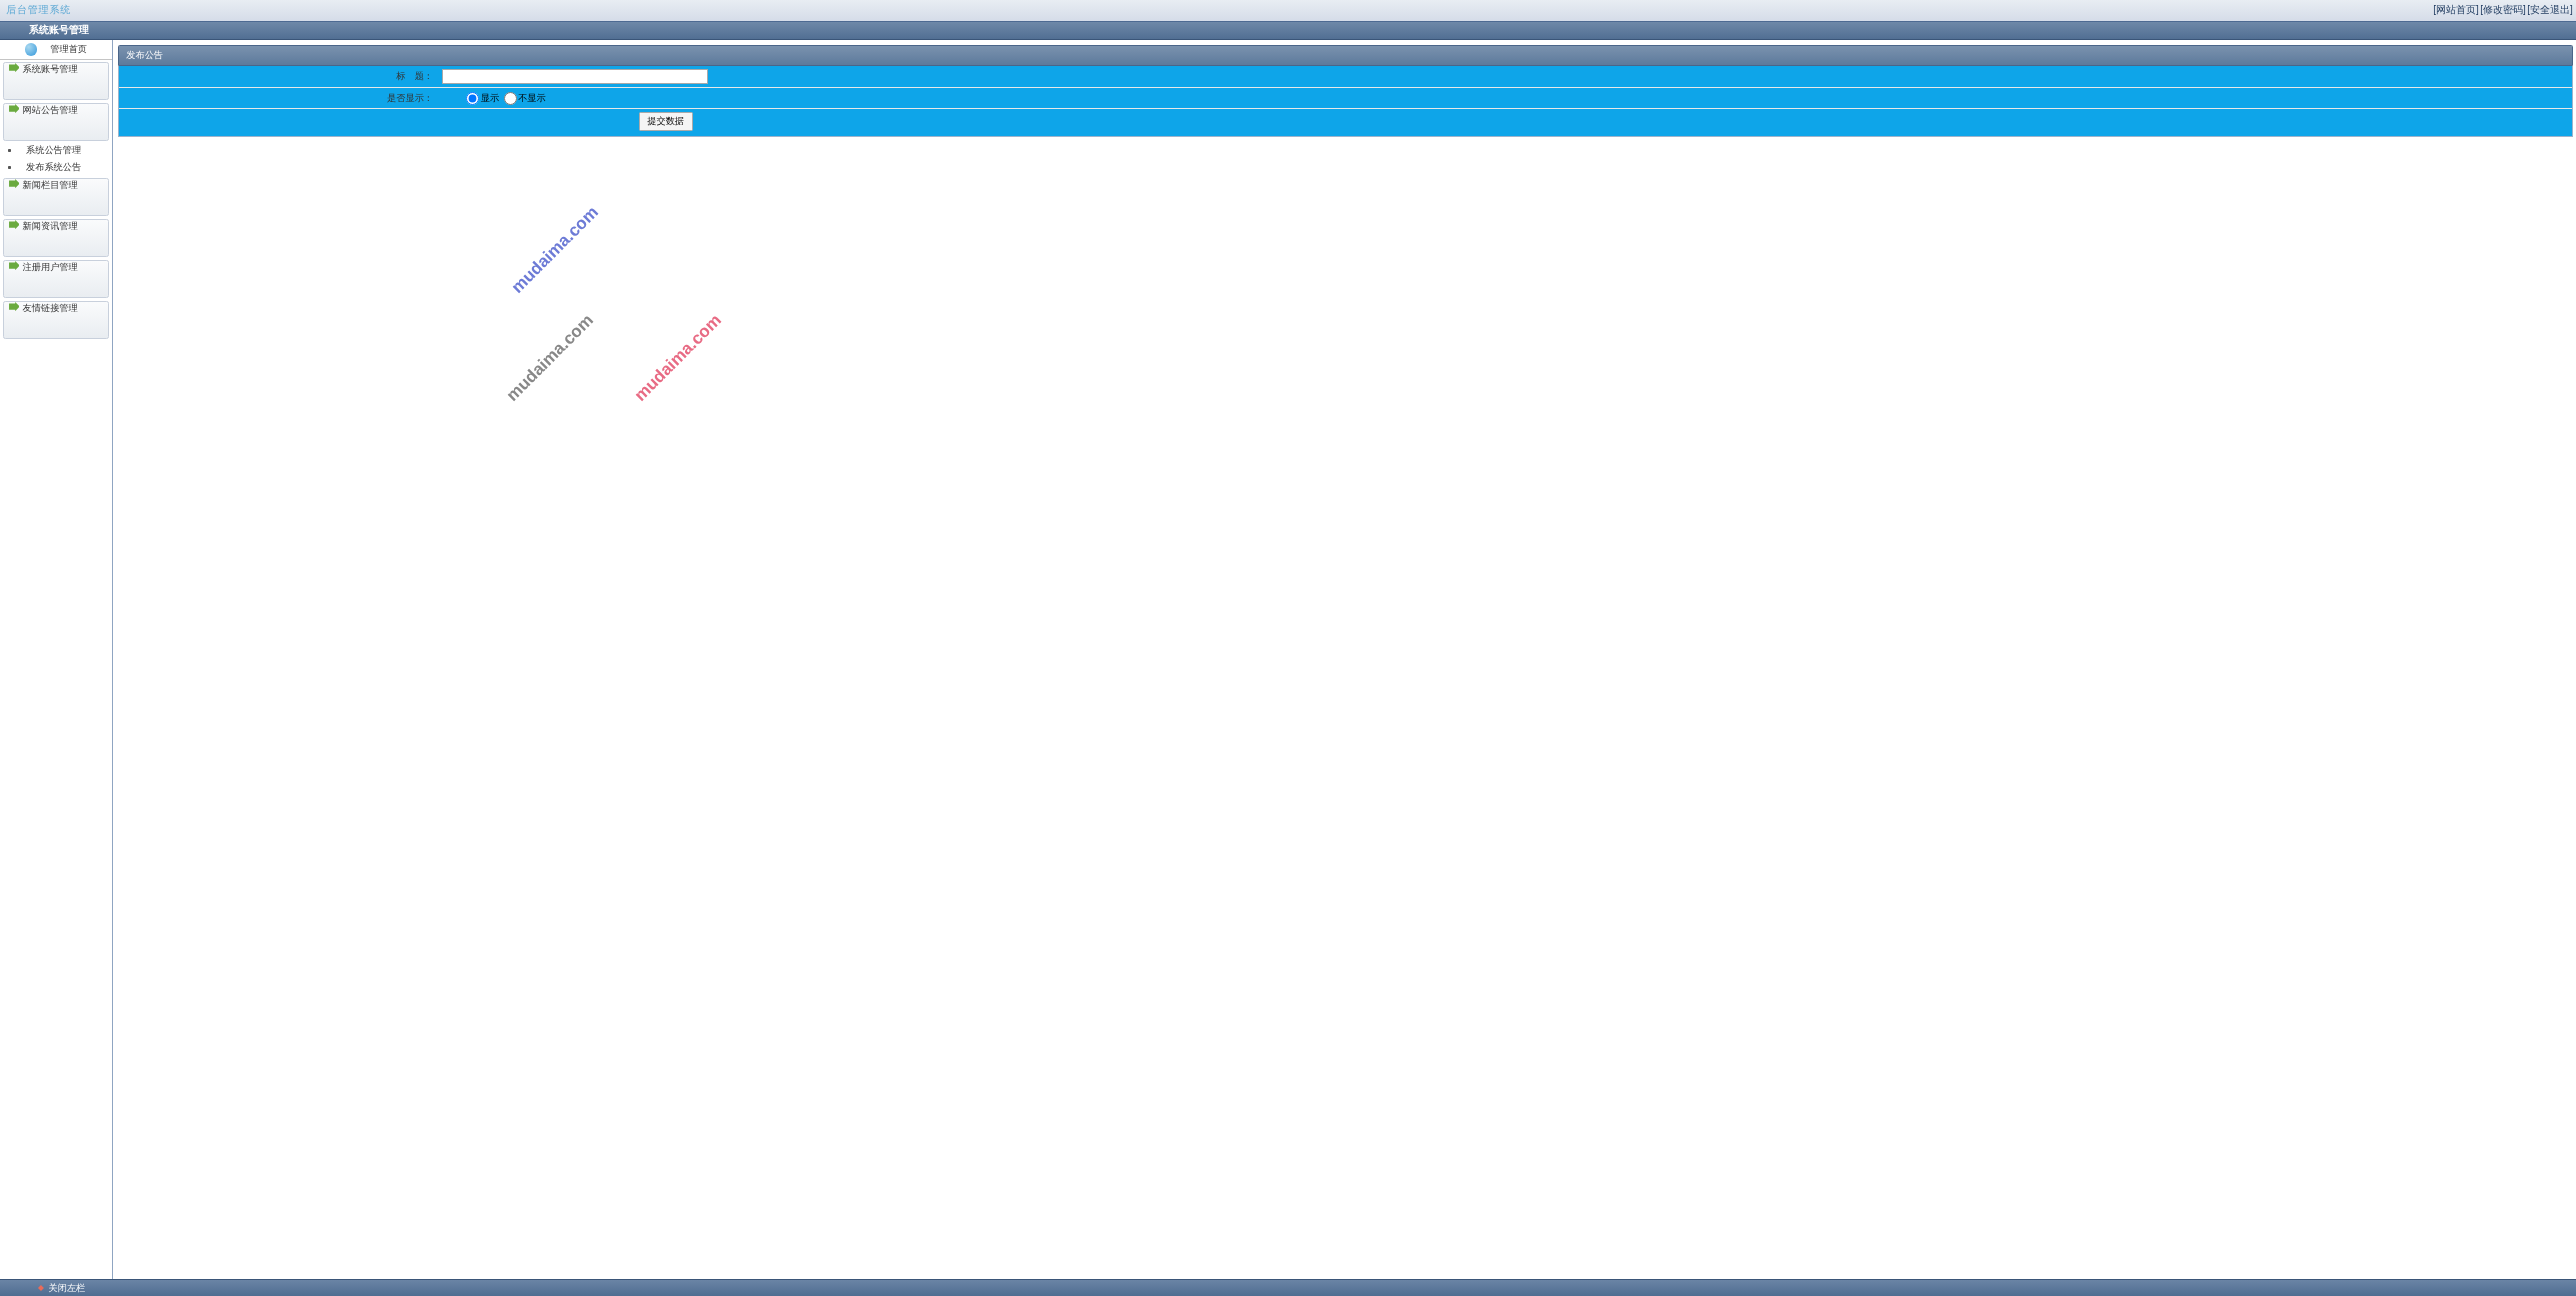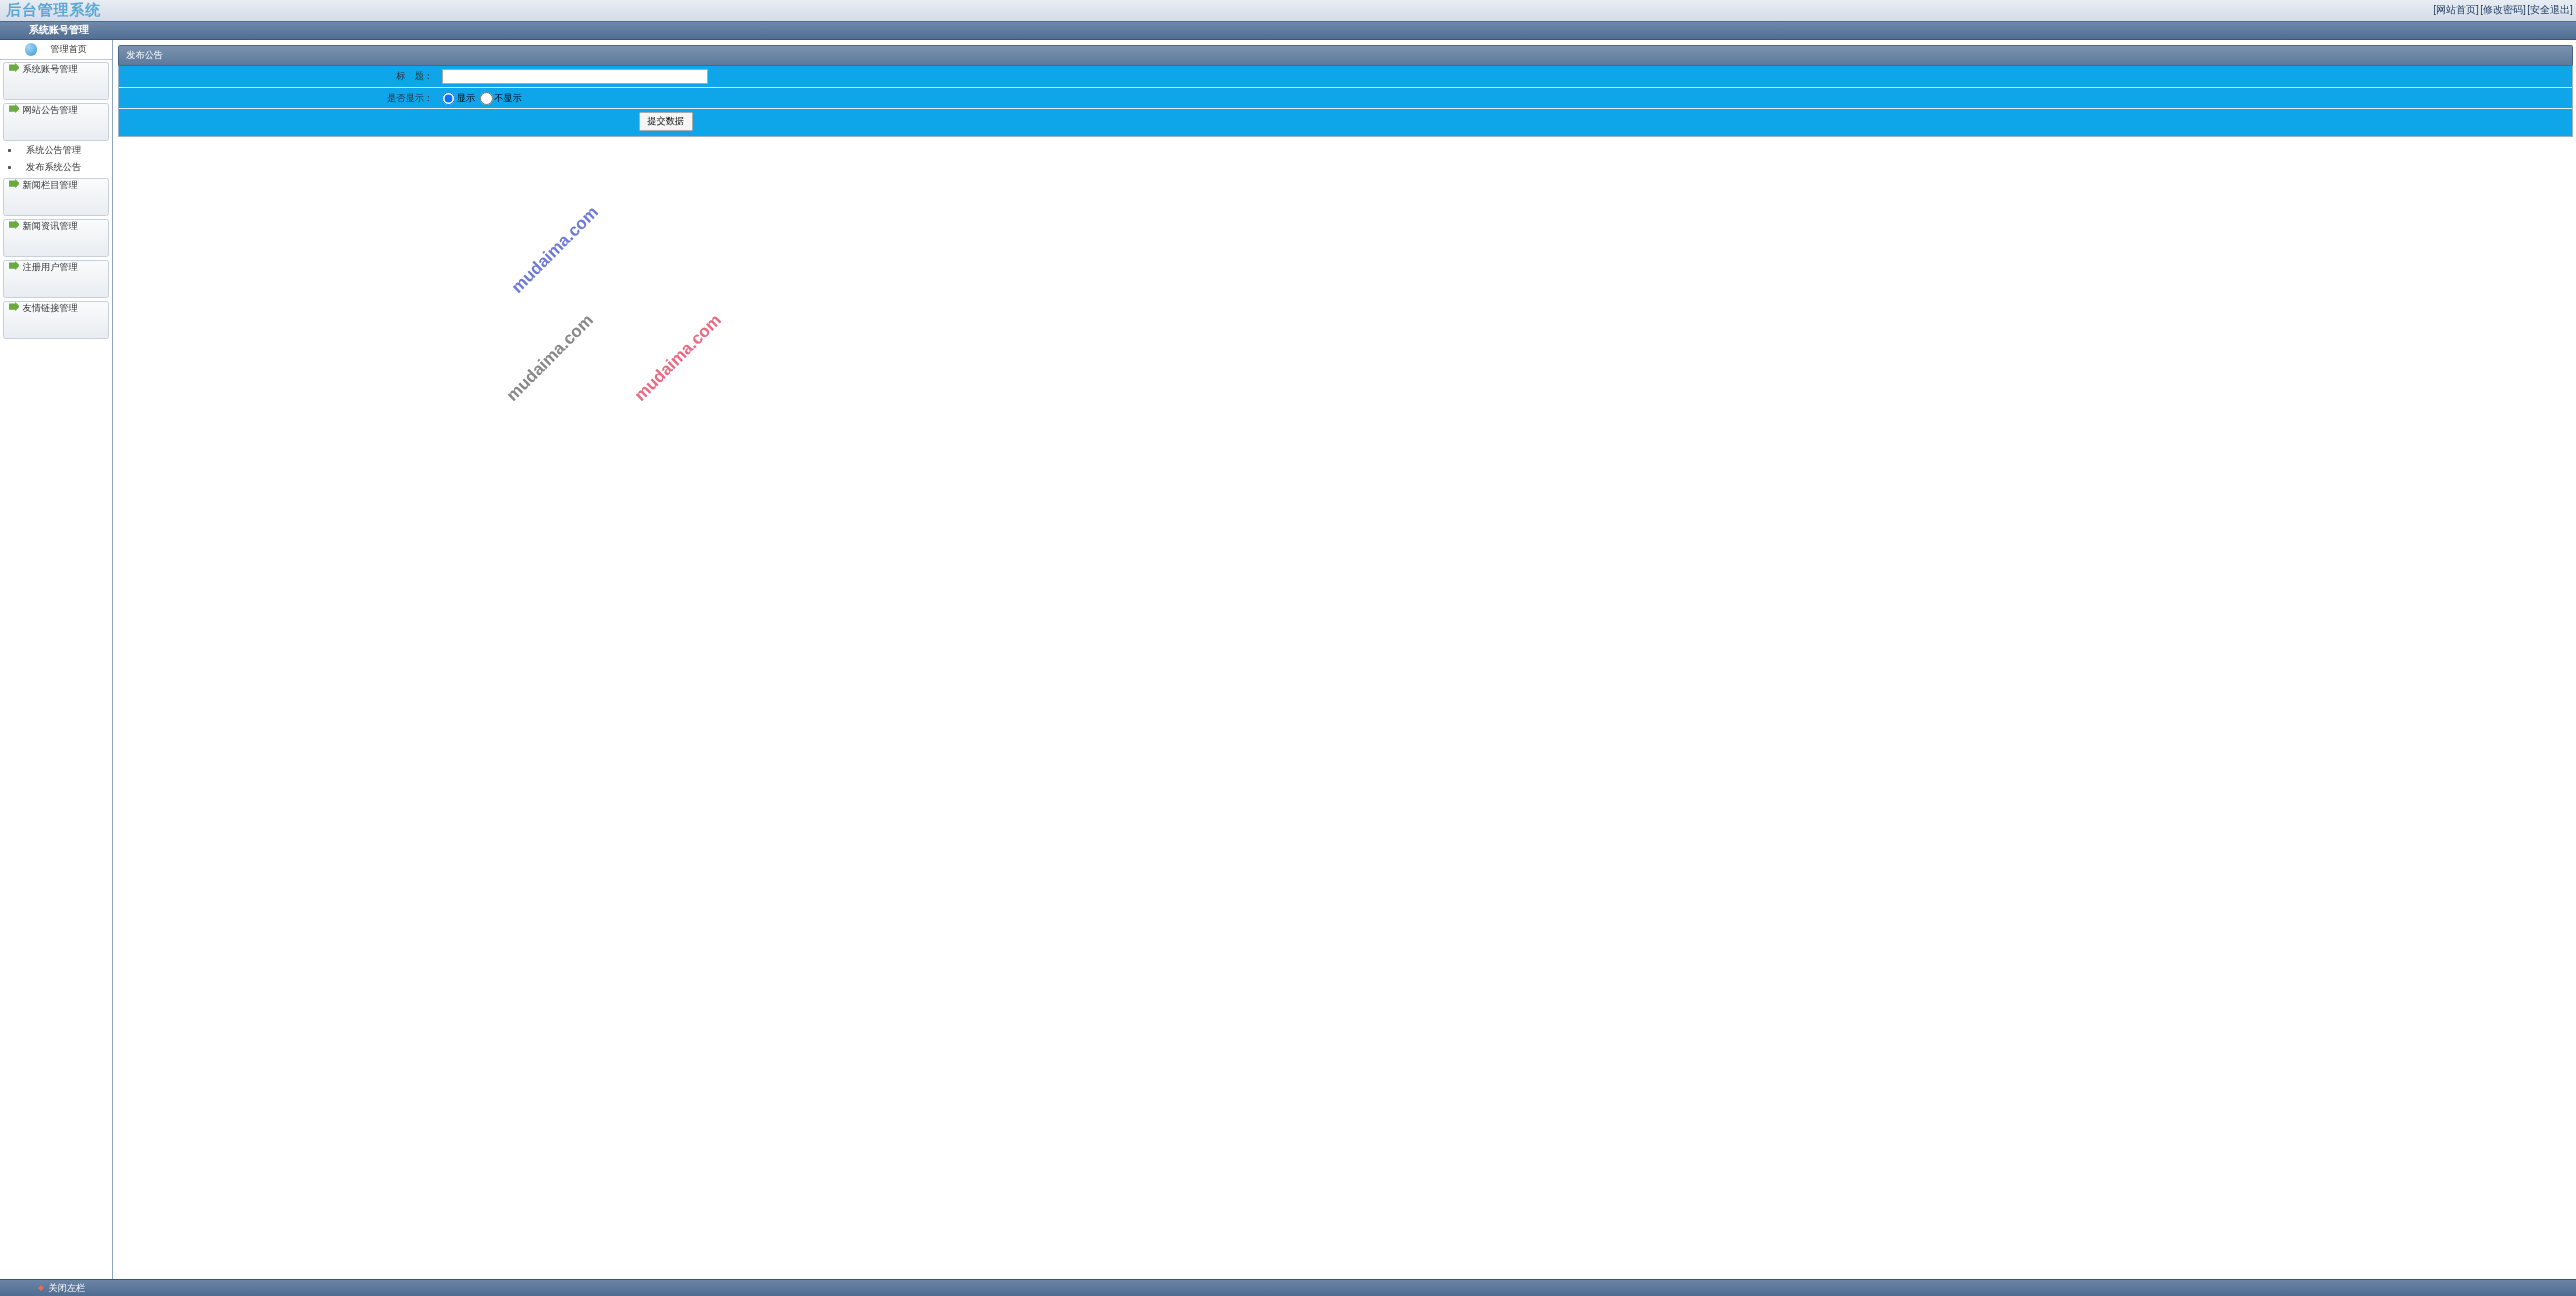--- a/index.html
+++ b/index.html
@@ -24,22 +24,22 @@
       background: linear-gradient(to bottom, #e8edf3 0%, #d5dce8 100%);
       height: 21.6px;
       display: flex;
       justify-content: space-between;
       align-items: center;
       border-bottom: 0.8px solid #4d6a92;
       padding: 0 3.1px;
     }
     .logo-text {
       color: #5ba8d4;
-      font-size: 15px;
-      font-weight: bold;
+      font-size: 10px;
+      font-weight: normal;
       font-family: "SimHei", sans-serif;
       letter-spacing: 0.8px;
       padding-left: 3.1px;
     }
     .top-links {
       color: #1e3a5f;
       font-size: 10px;
       display: flex;
       gap: 1.5px;
     }
@@ -180,20 +180,21 @@
       width: 266px;
       height: 15.4px;
       border: 0.8px solid #a9a9a9;
       padding: 0 3.1px;
       font-size: 9.2px;
     }
     .radio-group {
       display: flex;
       align-items: flex-start;
       gap: 4.6px;
+      margin-left: 24px;
     }
     .radio-group label {
       display: flex;
       align-items: center;
       gap: 1.5px;
       cursor: pointer;
     }
     .textarea-field {
       width: 227px;
       height: 91px;

